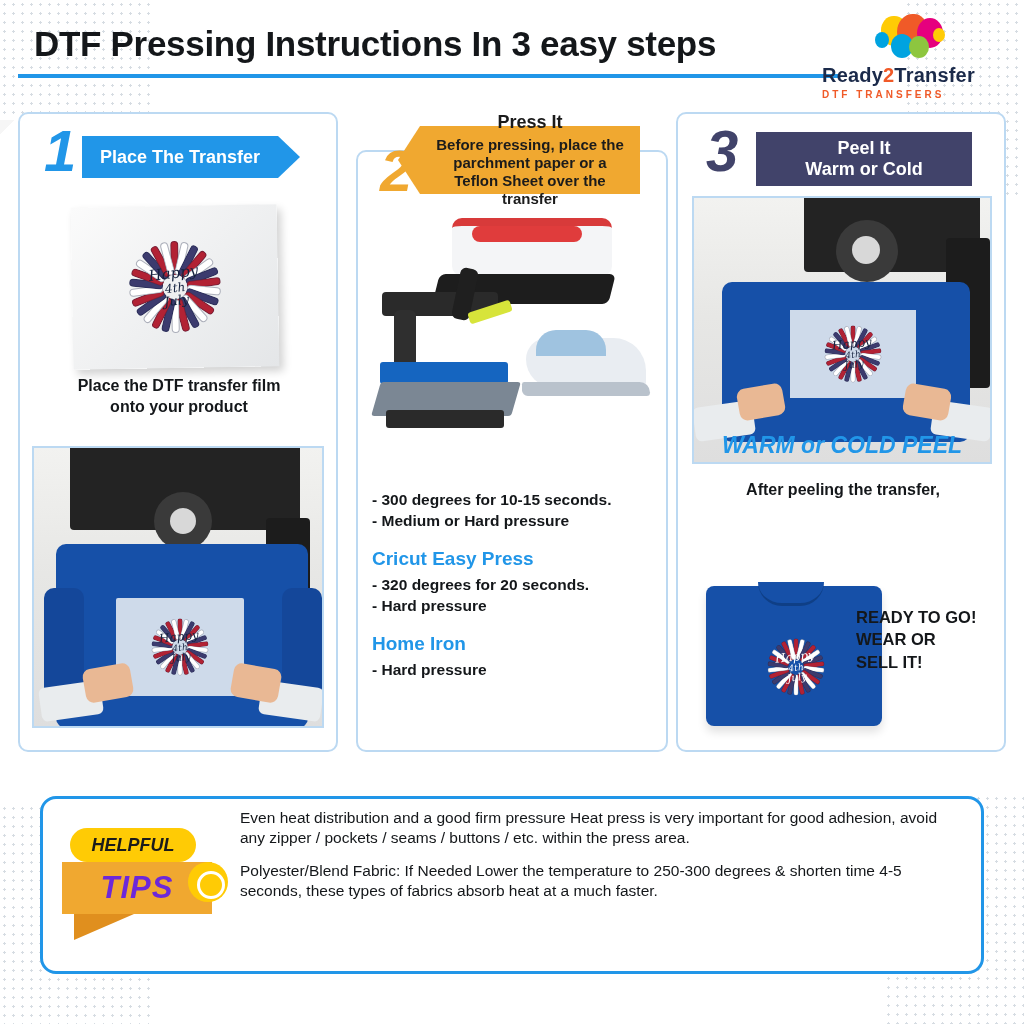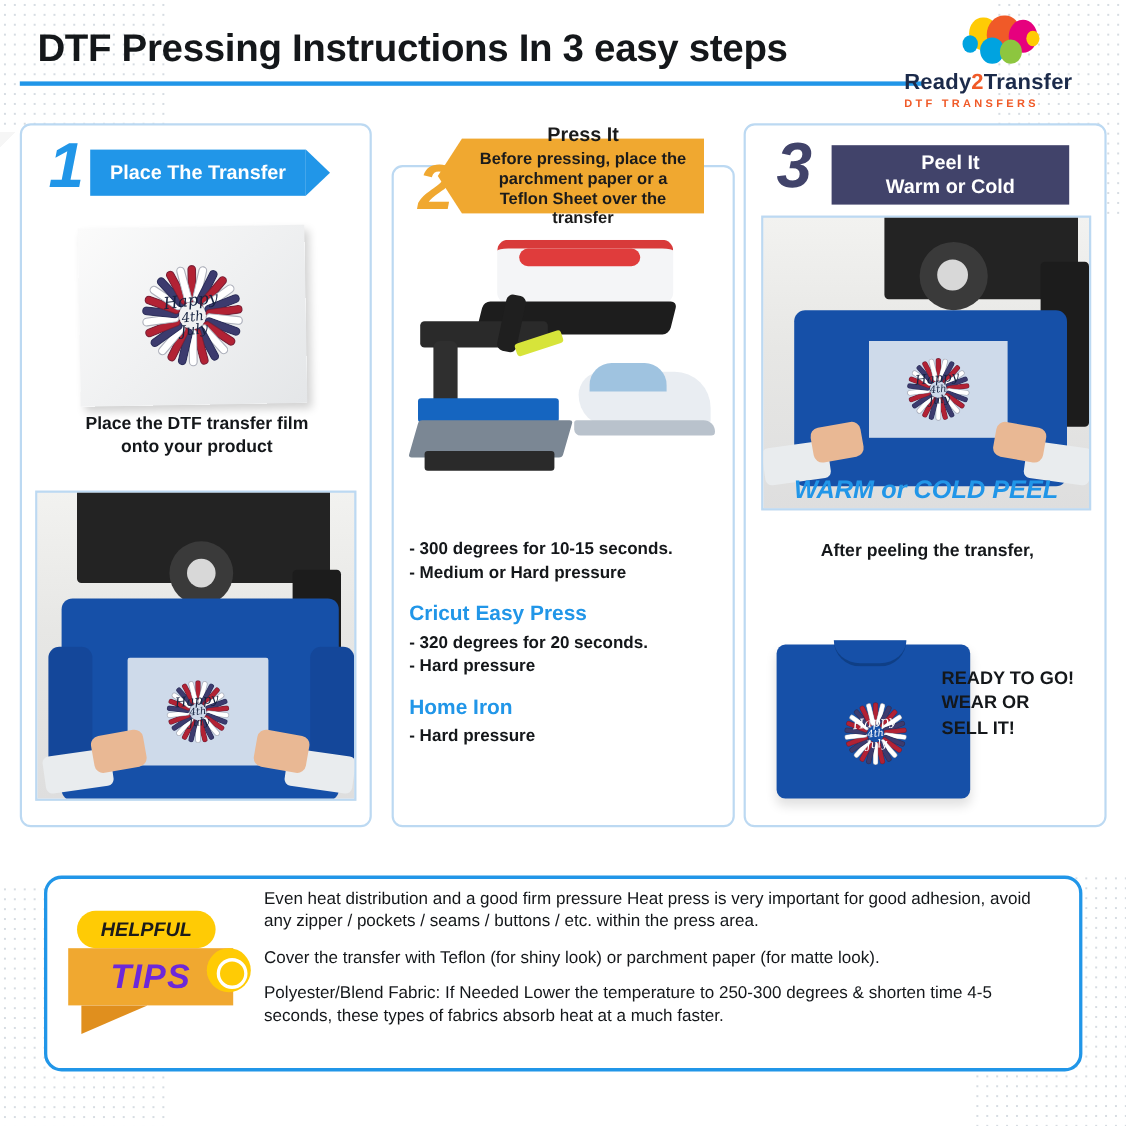--- a/index.html
+++ b/index.html
@@ -424,21 +424,21 @@
     </div>
   </div>
   <div class="sleeve" style="left:0px; top:206px; width:60px; height:34px; transform:rotate(-8deg);"></div>
   <div class="hand" style="left:44px; top:188px; width:46px; height:32px; transform:rotate(-10deg);"></div>
   <div class="sleeve" style="left:238px; top:206px; width:60px; height:34px; transform:rotate(8deg);"></div>
   <div class="hand" style="left:210px; top:188px; width:46px; height:32px; transform:rotate(10deg);"></div>
 </div>
 
 <div class="warm-peel" style="left:692px; top:432px; width:300px;font-style:italic;">WARM or COLD PEEL</div>
 
-<div class="caption" style="left:690px; top:480px; width:306px; font-size:16px;margin-top:11px;">
+<div class="caption" style="left:690px; top:480px; width:306px; font-size:16px;">
   <div>After peeling the transfer,</div>
 </div>
 
 <div style="position:absolute; left:700px; top:568px; width:190px; height:172px;">
   <div style="position:absolute; left:6px; top:18px; width:176px; height:140px; background:#1650a8; border-radius:8px; box-shadow:0 6px 10px rgba(0,0,0,.12);"></div>
   <div style="position:absolute; left:58px; top:14px; width:66px; height:24px; background:#1650a8; border-radius:0 0 30px 30px; border-bottom:3px solid #0f3f86;"></div>
   <div style="position:absolute; left:40px; top:56px; width:112px; height:86px;">
     <div class="flag-art">
       <div class="petals" id="petals4">
           <span class="petal" style="background: rgb(178, 34, 52); transform: rotate(0deg) scale(0.62); border: 1px solid rgba(20, 30, 60, 0.35);"></span>
@@ -485,15 +485,14 @@
 
 <div class="tips-box"></div>
 <div class="tips-badge">
   <div class="helpful">HELPFUL</div>
   <div class="tips-banner">TIPS</div>
   <div class="tips-fold"></div>
   <div class="tips-sun"></div>
 </div>
 <div class="tips-text">
   <p>Even heat distribution and a good firm pressure Heat press is very important for good adhesion, avoid any zipper / pockets / seams / buttons / etc. within the press area.</p>
-  <p>Cover the transfer with Teflon (for shiny look) or parchment paper (for matte look).</p>
   <p>Polyester/Blend Fabric: If Needed Lower the temperature to 250-300 degrees &amp; shorten time 4-5 seconds, these types of fabrics absorb heat at a much faster.</p>
 </div>
 
 </body></html>

